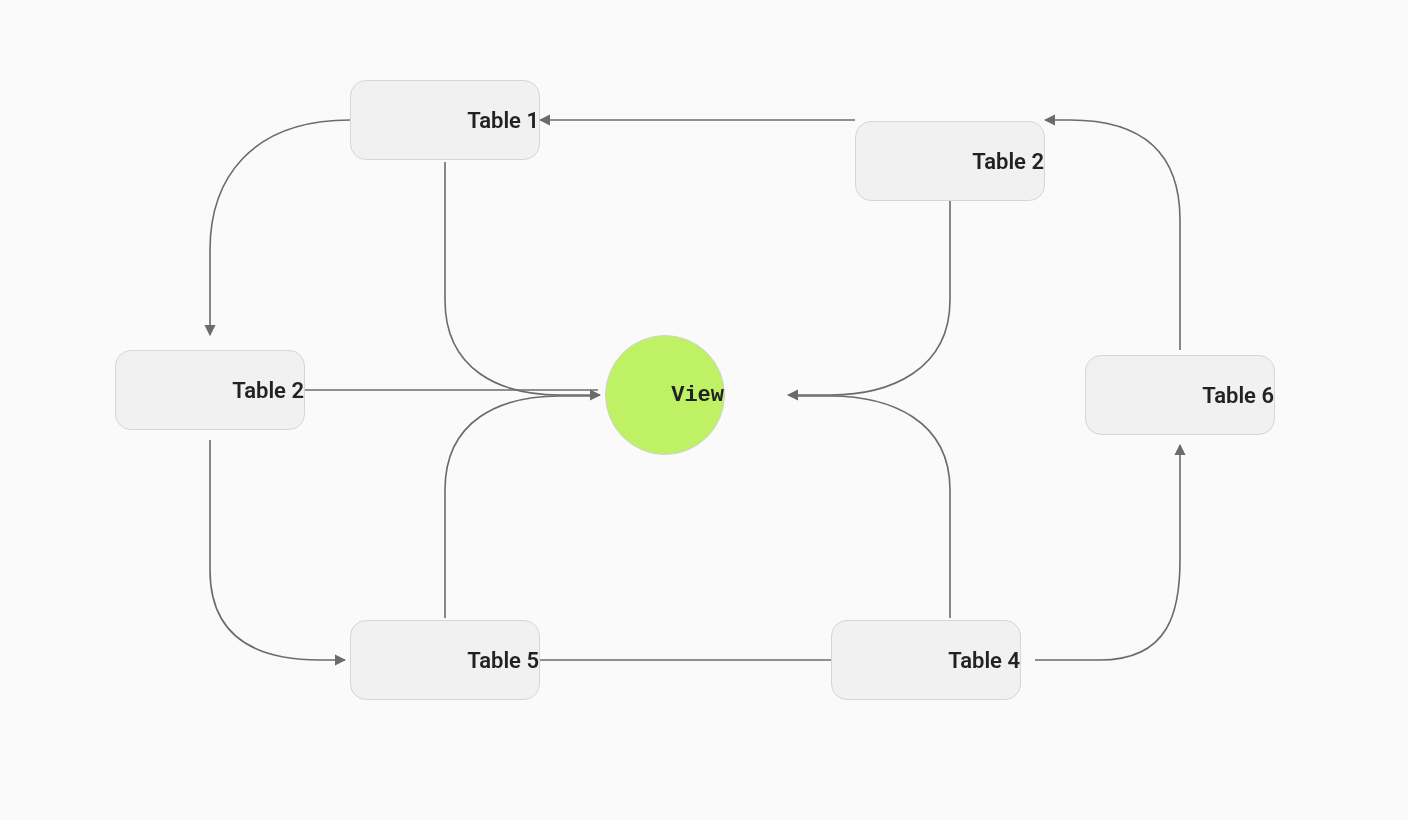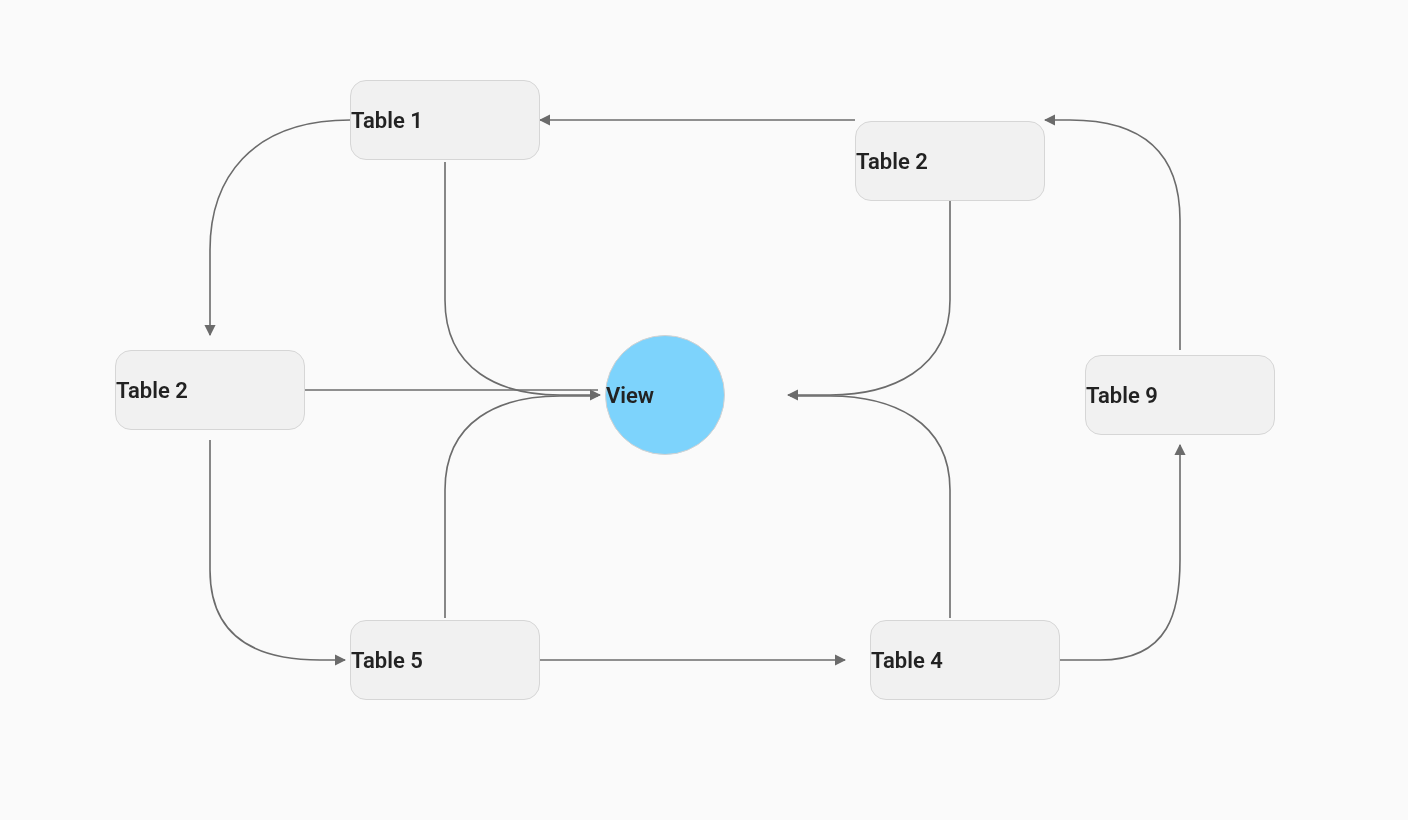--- a/index.html
+++ b/index.html
@@ -14,38 +14,39 @@
   .canvas {
     position: relative;
     width: 1408px;
     height: 820px;
   }
   .node {
     position: absolute;
     box-sizing: border-box;
     display: flex;
     align-items: center;
-    justify-content: flex-start;
+    justify-content: flex-end;
     font-size: 22px;
     font-weight: 600;
     color: #222;
     background: #f1f1f1;
     border: 1px solid #d6d6d6;
     border-radius: 16px;
   }
   .rect {
     width: 190px;
     height: 80px;
   }
   .circle {
     width: 120px;
     height: 120px;
     border-radius: 60px;
-    background: #7dd3fc;
+    background: #bef264;
     border: 1px solid #d2d2d2;
+    font-family: Liberation Mono, monospace;
   }
   svg.edges {
     position: absolute;
     left: 0;
     top: 0;
     width: 1408px;
     height: 820px;
     pointer-events: none;
   }
 </style>
@@ -88,24 +89,24 @@
 
   <div class="node rect" style="left:350px; top:80px;">
     <span>Table 1</span>
   </div>
 
   <div class="node rect" style="left:855px; top:80px;margin-top:41px;">
     <span>Table 2</span>
   </div>
 
   <div class="node rect" style="left:1085px; top:355px;">
-    <span>Table 9</span>
+    <span>Table 6</span>
   </div>
 
-  <div class="node rect" style="left:870px; top:620px;">
+  <div class="node rect" style="left:831px; top:620px;">
     <span>Table 4</span>
   </div>
 
   <div class="node rect" style="left:350px; top:620px;">
     <span>Table 5</span>
   </div>
 
   <div class="node rect" style="left:115px; top:350px;">
     <span>Table 2</span>
   </div>

